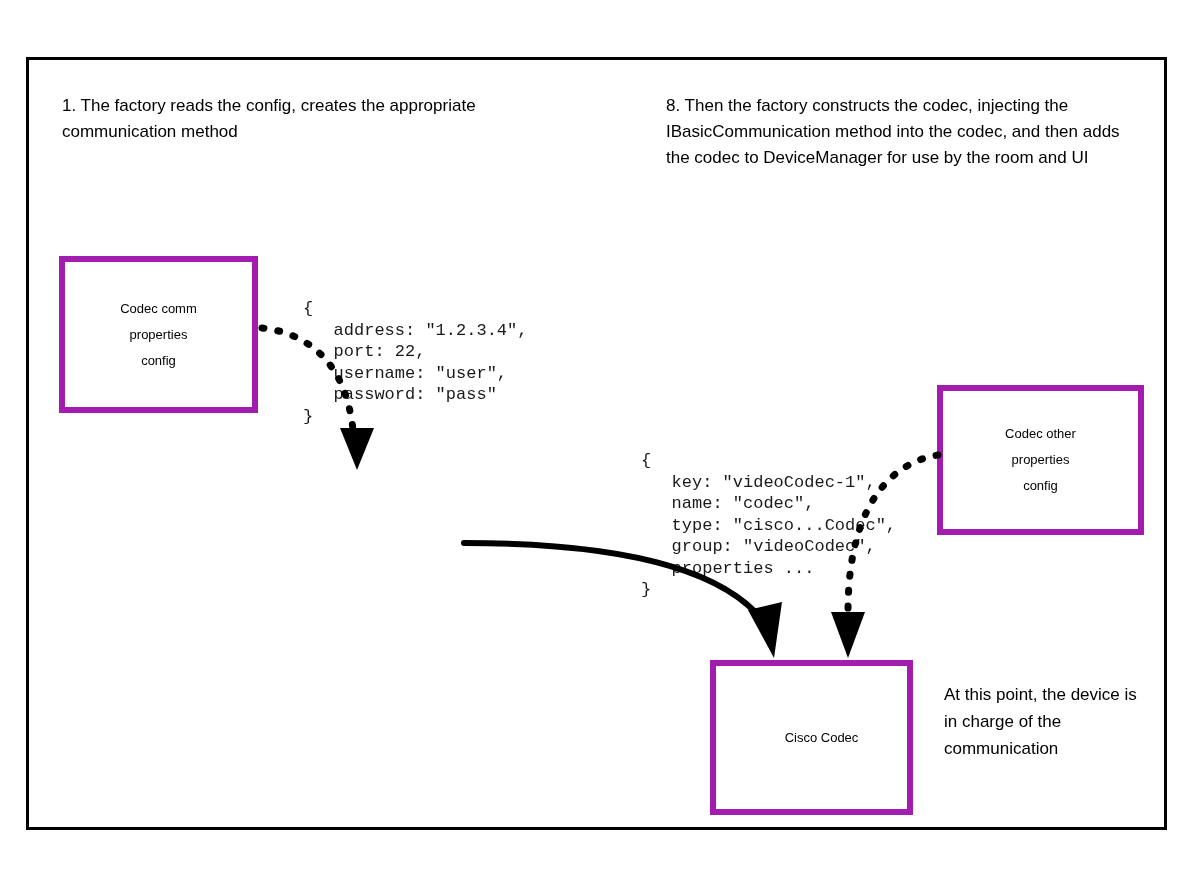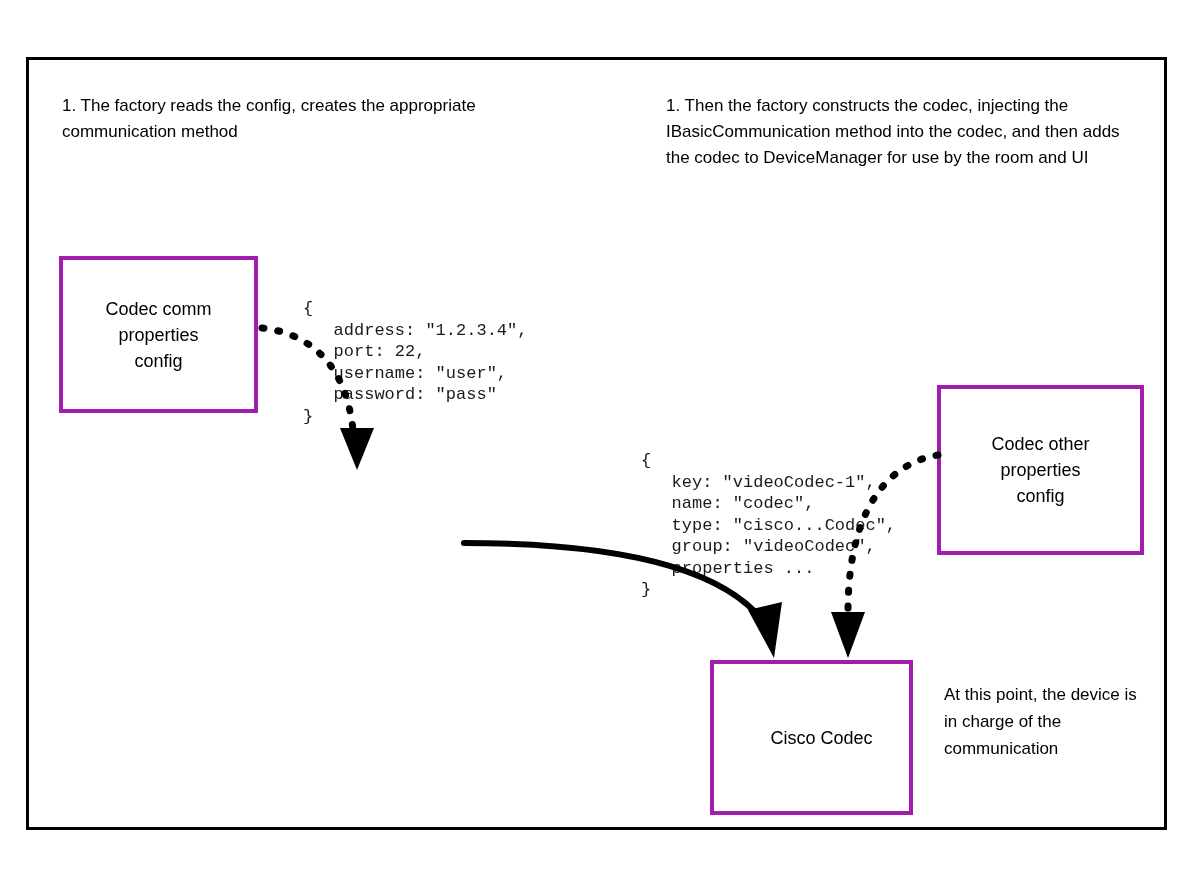--- a/index.html
+++ b/index.html
@@ -36,36 +36,36 @@
     line-height: 26px;
     color: #000000;
     white-space: pre-wrap;
   }
   #note-1 { left: 62px; top: 93px; width: 450px; }
   #note-2 { left: 666px; top: 93px; width: 460px; }
   #note-3 { left: 944px; top: 681px; width: 200px; line-height: 27px; }
 
   .box {
     position: absolute;
-    border: 4px solid #a21caf;
+    border: 6px solid #a21caf;
     box-sizing: border-box;
     background: #ffffff;
     display: flex;
     align-items: center;
     justify-content: center;
     text-align: center;
     font-family: "Liberation Sans", sans-serif;
-    font-size: 18px;
+    font-size: 13px;
     line-height: 26px;
     color: #000000;
     white-space: pre-line;
   }
   #box-codec-comm-config { left: 59px; top: 256px; width: 199px; height: 157px; }
   #box-ssh-client       { left: 259px; top: 466px; width: 203px; height: 153px; }
-  #box-codec-other-config { left: 937px; top: 385px; width: 207px; height: 170px; }
+  #box-codec-other-config { left: 937px; top: 385px; width: 207px; height: 150px; }
   #box-cisco-codec      { left: 710px; top: 660px; width: 203px; height: 155px; padding-left: 20px; }
 
   .code {
     position: absolute;
     font-family: "Liberation Mono", monospace;
     font-size: 17px;
     line-height: 21.5px;
     color: #1a1a1a;
     white-space: pre;
   }
@@ -83,21 +83,21 @@
 </style>
 </head>
 <body>
 
 <div id="canvas">
 
   <div class="outer-frame"></div>
 
   <div class="note" id="note-1">1. The factory reads the config, creates the appropriate communication method</div>
 
-  <div class="note" id="note-2">1. Then the factory constructs the codec, injecting the IBasicCommunication method into the codec, and then adds the codec to DeviceManager for use by the room and UI</div>
+  <div class="note" id="note-2">8. Then the factory constructs the codec, injecting the IBasicCommunication method into the codec, and then adds the codec to DeviceManager for use by the room and UI</div>
 
   <div class="note" id="note-3">At this point, the device is in charge of the communication</div>
 
   <div class="box" id="box-codec-comm-config">Codec comm
 properties
 config</div>
 
 
   <div class="box" id="box-codec-other-config">Codec other
 properties

